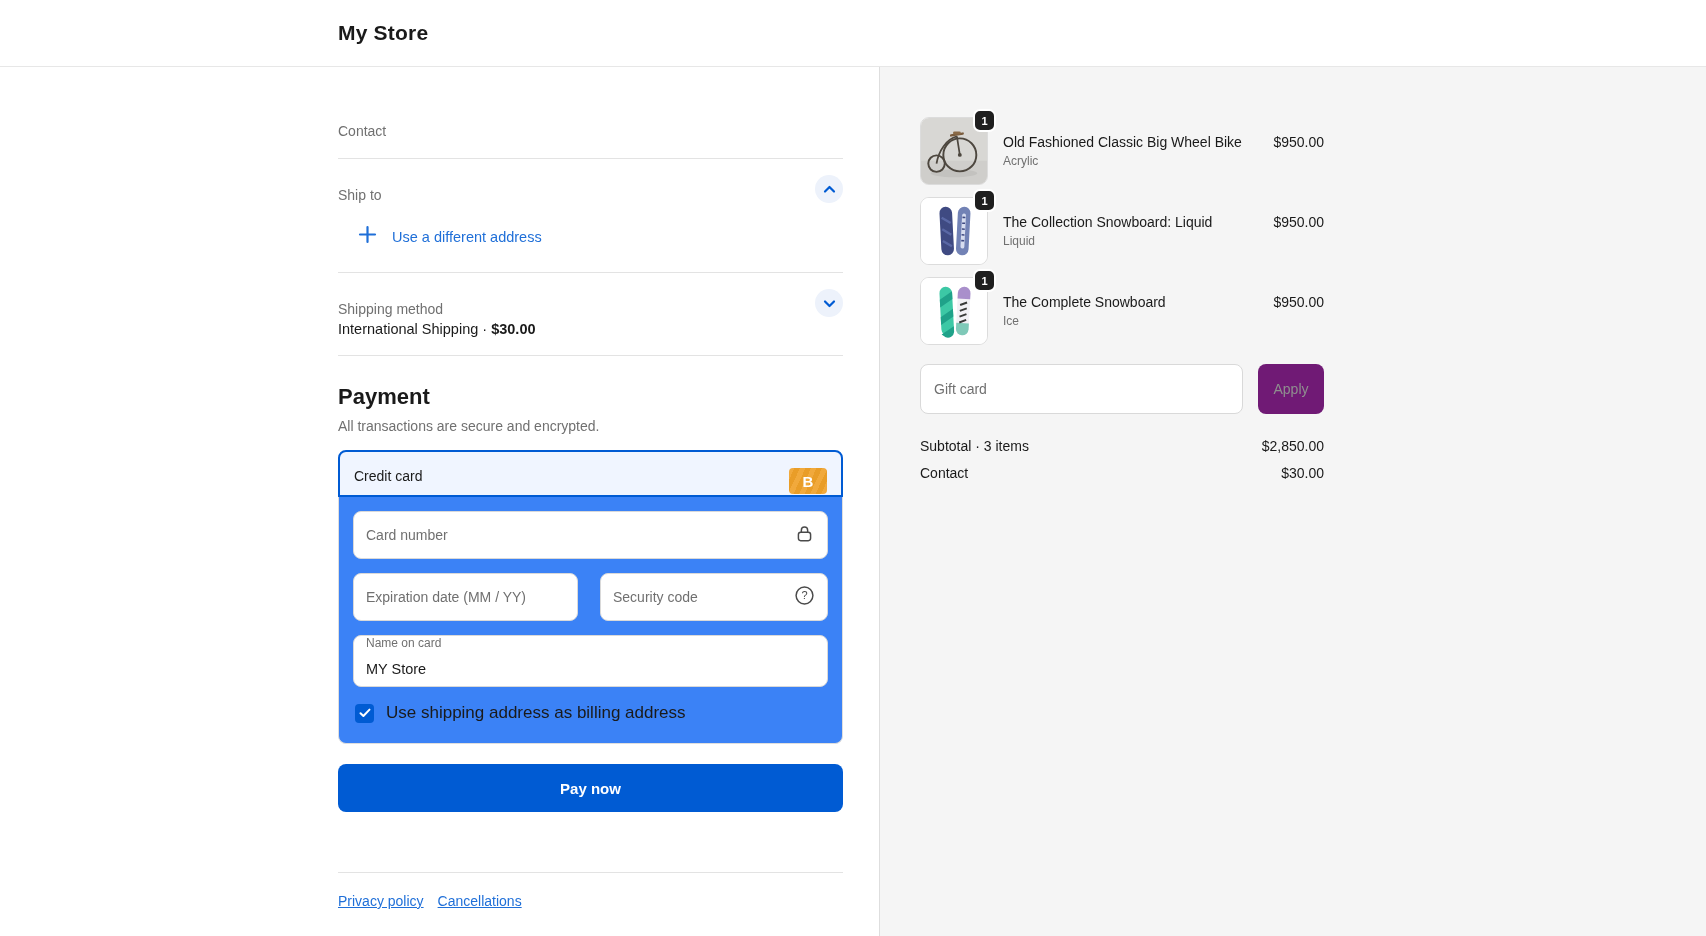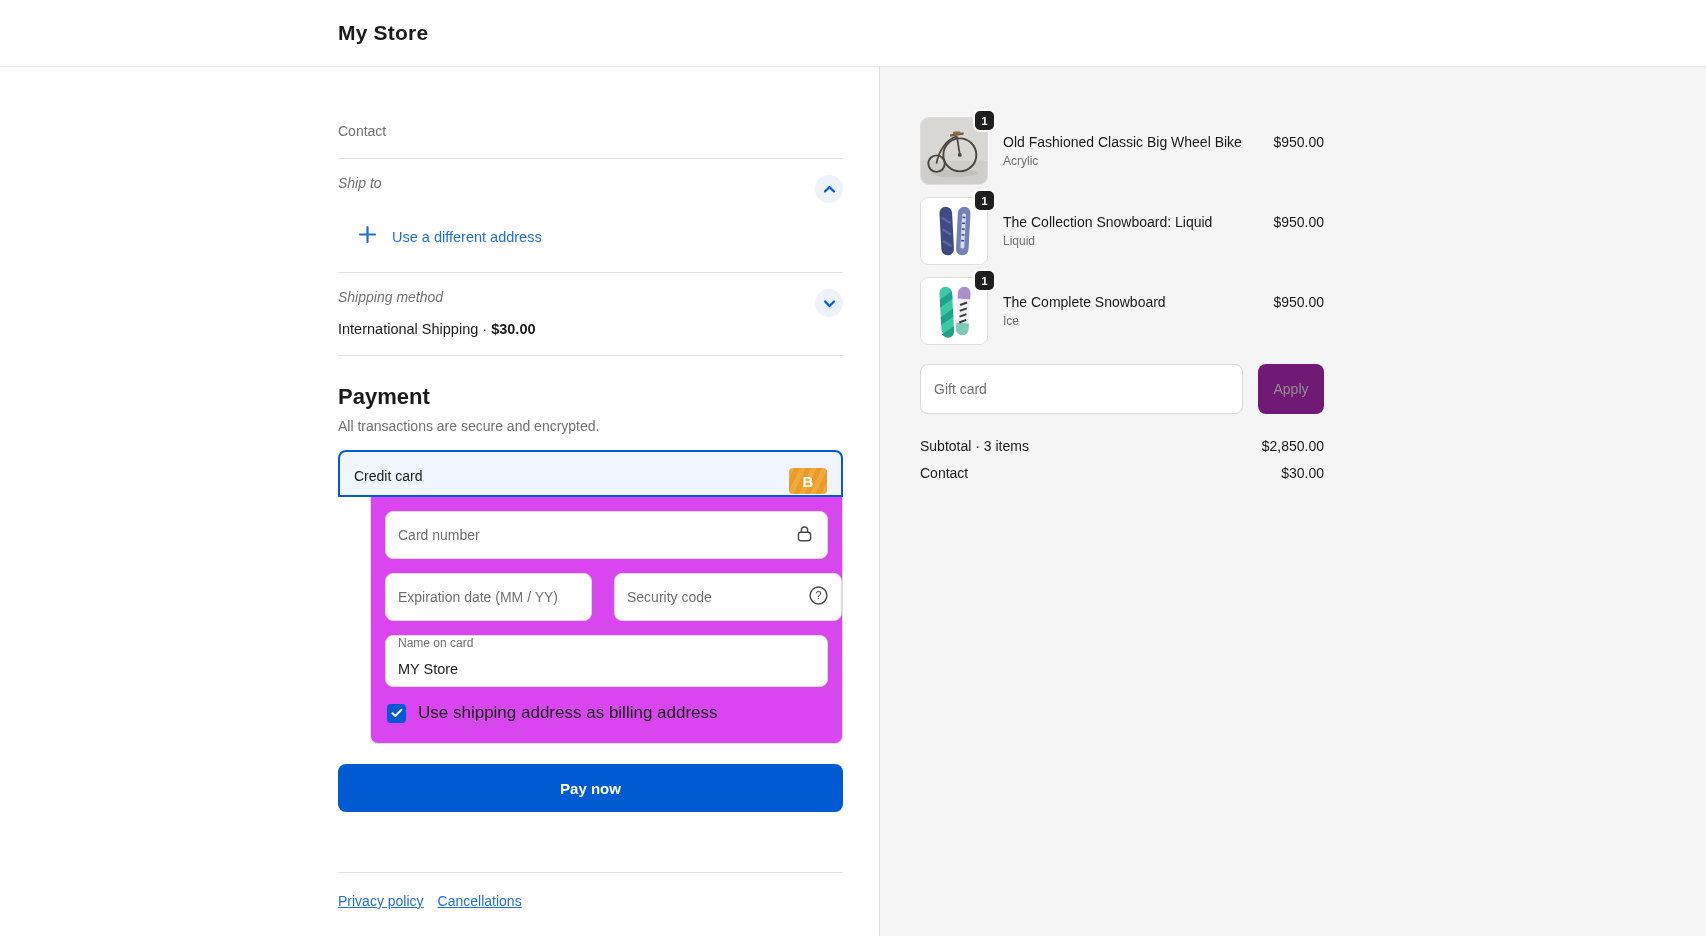--- a/index.html
+++ b/index.html
@@ -14,39 +14,39 @@
   .main { flex:1; display:flex; min-height:0; }
   .left-pane { width:879px; flex-shrink:0; background:#fff; }
   .left-content { margin-left:338px; width:505px; padding-top:56px; }
   .right-pane { flex:1; background:#f5f5f5; border-left:1px solid #dedede; padding:50px 0 0 40px; }
   .right-content { width:404px; }
 
   .divider { border:none; border-top:1px solid #e3e3e3; }
   .section-label { font-size:14px; color:#707070; }
 
   .contact-label { margin-bottom:19px; }
-  .row-between { display:flex; justify-content:space-between; align-items:flex-start;font-style:italic; }
+  .row-between { display:flex; justify-content:space-between; align-items:flex-end; }
   .shipto-row { padding-top:16px; }
   .circle-btn { width:28px; height:28px; border-radius:50%; background:#edf2fb; border:none; display:flex; align-items:center; justify-content:center; cursor:pointer; }
 
   .add-address { display:flex; align-items:center; gap:15px; margin:22px 0 24px 20px; cursor:pointer; }
   .add-address-label { font-size:14.5px; color:#1f6fd8; }
 
   .shipping-row { padding-top:16px; }
   .shipping-value { font-size:14.5px; margin-top:4px; padding-bottom:18px; }
   .shipping-value b { font-weight:700; }
 
   .payment-title { font-size:22px; font-weight:700; margin-top:28px; }
   .payment-subtitle { font-size:14px; color:#707070; margin-top:8px; }
 
   .payment-box { margin-top:16px; }
   .pm-header { border:2px solid #005bd3; background:#f0f5ff; border-radius:8px 8px 0 0; height:47px; display:flex; align-items:flex-start; justify-content:space-between; padding:16px 14px; }
   .pm-label { font-size:14px; }
   .badge-b { width:38px; height:26px; border-radius:4px; background:repeating-linear-gradient(115deg,#f1a93c 0 5px,#e99d28 5px 10px); color:#fff; font-weight:700; font-size:15px; display:flex; align-items:center; justify-content:center; }
-  .pm-body { background:#d946ef; border:1px solid #dedede; border-top:none; border-radius:0 0 8px 8px; padding:14px 14px 12px;margin-left:32px; }
+  .pm-body { background:#3b82f6; border:1px solid #dedede; border-top:none; border-radius:0 0 8px 8px; padding:14px 14px 12px; }
   .field { background:#fff; border:1px solid #d9d9d9; border-radius:8px; height:48px; display:flex; align-items:center; padding:0 12px; }
   .field input { border:none; outline:none; flex:1; font-size:14px; background:transparent; font-family:inherit; color:#1a1a1a; min-width:0; }
   .field input::placeholder { color:#707070; opacity:1; }
   .field-row { display:flex; gap:22px; margin-top:14px; }
   .field-row .field { flex:1; }
   .name-field { margin-top:14px; height:52px; flex-direction:column; align-items:stretch; justify-content:center; gap:1px; }
   .float-label { font-size:12px; color:#707070; }
   .name-field input { font-size:14.5px; }
   .checkbox-row { display:flex; align-items:center; gap:12px; margin:16px 0 8px 2px; cursor:pointer; }
   .checkbox { width:19px; height:19px; background:#005bd3; border-radius:4px; display:flex; align-items:center; justify-content:center; flex-shrink:0; }

